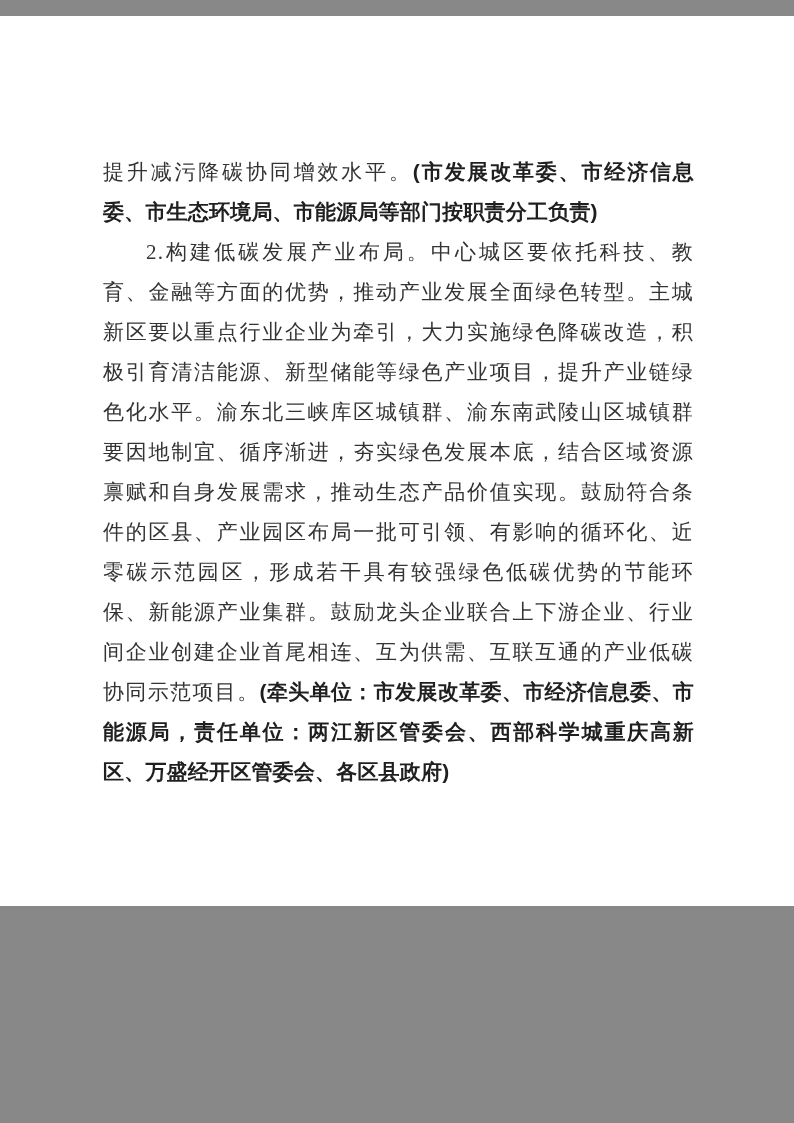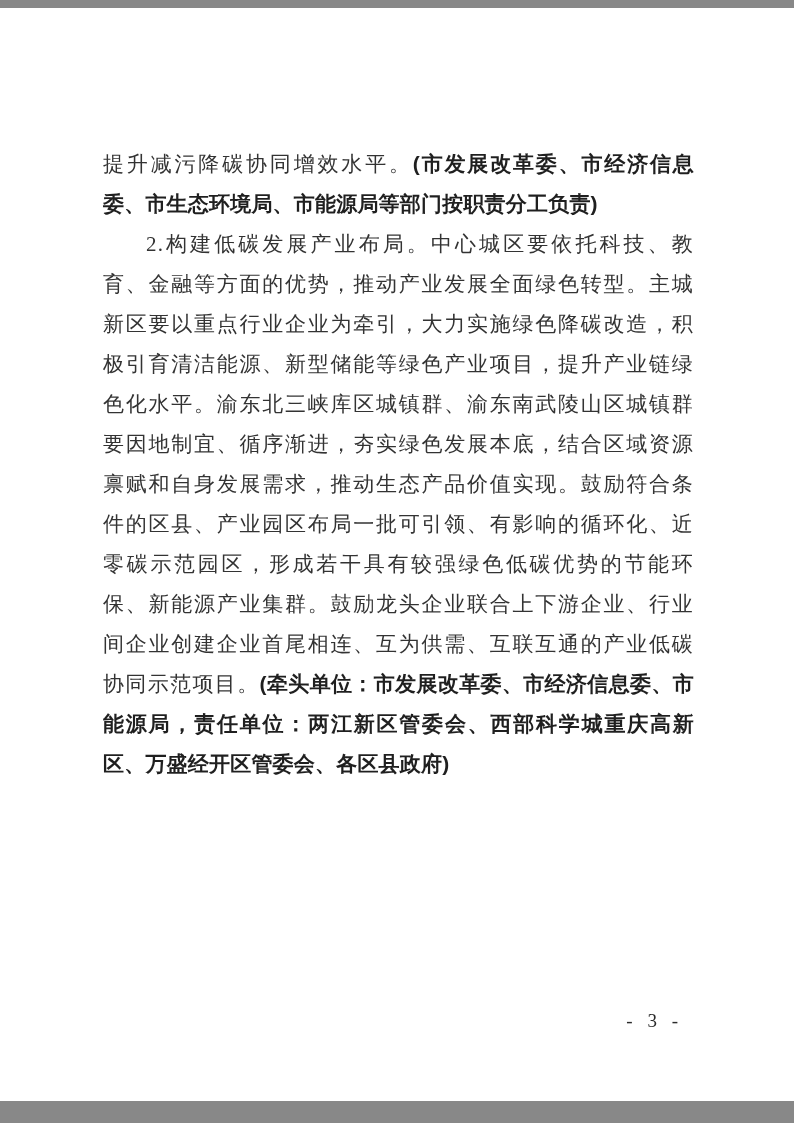--- a/index.html
+++ b/index.html
@@ -3,22 +3,22 @@
 <meta charset="utf-8">
 <style>
   html, body {
     margin: 0;
     padding: 0;
     background: #888;
   }
   .page {
     position: relative;
     width: 794px;
-    height: 1093px;
-    margin: 8px auto;
+    height: 890px;
+    margin: 16px auto;
     background: #ffffff;
     overflow: hidden;
     font-family: "Liberation Serif", serif;
   }
   .content {
     position: absolute;
     left: 103px;
     top: 136px;
     width: 591px;
     text-align: justify;

